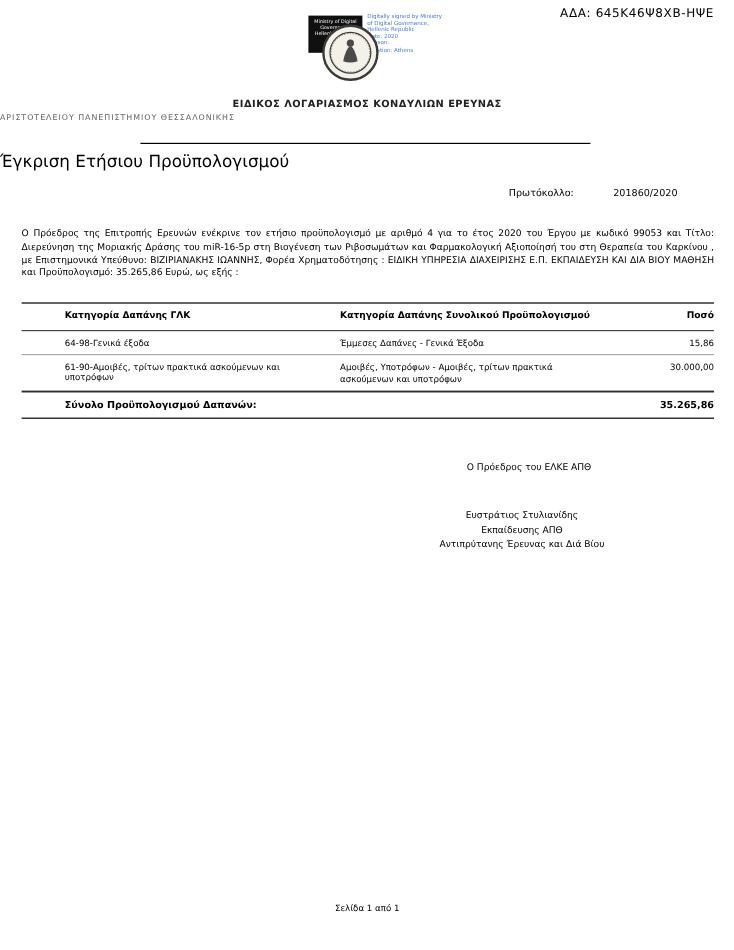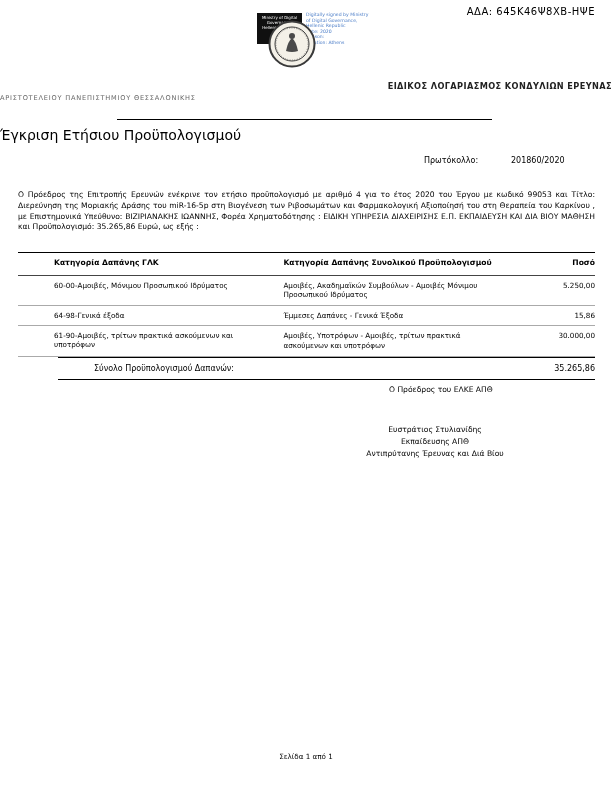--- a/index.html
+++ b/index.html
@@ -24,21 +24,21 @@
   }
   .sig-text {
     position:absolute; left:306px; top:12px; width:100px;
     font-size:4.6px; line-height:5.6px; color:#4a7cc7; z-index:1;
   }
 
   
   .seal { position:absolute; left:268px; top:20px; width:48px; height:48px; z-index:2; }
 
   
-  .org1 { position:absolute; top:81px; left:0; width:100%; text-align:right;
+  .org1 { position:absolute; top:81px; left:0; width:100%; text-align:center;
           font-size:8.2px; font-weight:bold; letter-spacing:0.4px; color:#222; }
   .org2 { position:absolute; top:94px; left:0; width:100%; 
           font-size:6.6px; letter-spacing:0.8px; color:#666; }
 
   .divider { position:absolute; top:119px; left:117px; width:375px; border-top:1px solid #000; }
 
   .title { position:absolute; top:127px; left:0; width:100%; 
            font-size:14px; color:#000; }
 
   .protocol-label { position:absolute; top:156px; left:424px; font-size:8px; color:#000; }
@@ -51,21 +51,21 @@
   .budget-table { position:absolute; top:252px; left:18px; width:577px; border-top:1.5px solid #000; }
   .t-head { display:flex; padding:5px 0 7px 0; border-bottom:1px solid #444;
             font-size:7.6px; font-weight:bold; color:#000; }
   .t-row  { display:flex; padding:5px 0; border-bottom:1px solid #aaa;
             font-size:7.2px; color:#000; }
   .t-row:last-of-type { border-bottom:none; }
   .c1 { width:46%; padding-right:12px;padding-left:36px; }
   .c2 { flex:1; padding-right:12px; line-height:9.6px; }
   .c3 { width:80px; text-align:right; }
   .t-total { display:flex; padding:6px 0; border-top:1.5px solid #000; border-bottom:1.5px solid #000;
-             font-size:8px; font-weight:normal; color:#000;margin-left:40px; }
+             font-size:8px; font-weight:bold; color:#000; }
   .t-total .c1 { width:auto; flex:1; }
 
   
   .sig-role { position:absolute; top:385px; left:389px; font-size:7.6px; color:#000; }
   .sig-block { position:absolute; top:424px; left:345px; width:180px; text-align:center;
                font-size:7.6px; line-height:12px; color:#000; }
 
   .footer { position:absolute; top:752px; left:0; width:100%; text-align:center;
             font-size:7.2px; color:#000; }
 </style>
@@ -113,25 +113,20 @@
 
   <div class="body-par">Ο Πρόεδρος της Επιτροπής Ερευνών ενέκρινε τον ετήσιο προϋπολογισμό με αριθμό 4 για το έτος 2020 του Έργου με κωδικό 99053 και Τίτλο: Διερεύνηση της Μοριακής Δράσης του miR-16-5p στη Βιογένεση των Ριβοσωμάτων και Φαρμακολογική Αξιοποίησή του στη Θεραπεία του Καρκίνου , με Επιστημονικά Υπεύθυνο: ΒΙΖΙΡΙΑΝΑΚΗΣ ΙΩΑΝΝΗΣ, Φορέα Χρηματοδότησης : ΕΙΔΙΚΗ ΥΠΗΡΕΣΙΑ ΔΙΑΧΕΙΡΙΣΗΣ Ε.Π. ΕΚΠΑΙΔΕΥΣΗ ΚΑΙ ΔΙΑ ΒΙΟΥ ΜΑΘΗΣΗ και Προϋπολογισμό: 35.265,86 Ευρώ, ως εξής :</div>
 
   <div class="budget-table">
     <div class="t-head">
       <div class="c1">Κατηγορία Δαπάνης ΓΛΚ</div>
       <div class="c2">Κατηγορία Δαπάνης Συνολικού Προϋπολογισμού</div>
       <div class="c3">Ποσό</div>
     </div>
 
-    <div class="t-row">
-      <div class="c1">60-00-Αμοιβές, Μόνιμου Προσωπικού Ιδρύματος</div>
-      <div class="c2">Αμοιβές, Ακαδημαϊκών Συμβούλων - Αμοιβές Μόνιμου Προσωπικού Ιδρύματος</div>
-      <div class="c3">5.250,00</div>
-    </div>
 
     <div class="t-row">
       <div class="c1">64-98-Γενικά έξοδα</div>
       <div class="c2">Έμμεσες Δαπάνες - Γενικά Έξοδα</div>
       <div class="c3">15,86</div>
     </div>
 
     <div class="t-row">
       <div class="c1">61-90-Αμοιβές, τρίτων πρακτικά ασκούμενων και υποτρόφων</div>
       <div class="c2">Αμοιβές, Υποτρόφων - Αμοιβές, τρίτων πρακτικά ασκούμενων και υποτρόφων</div>

